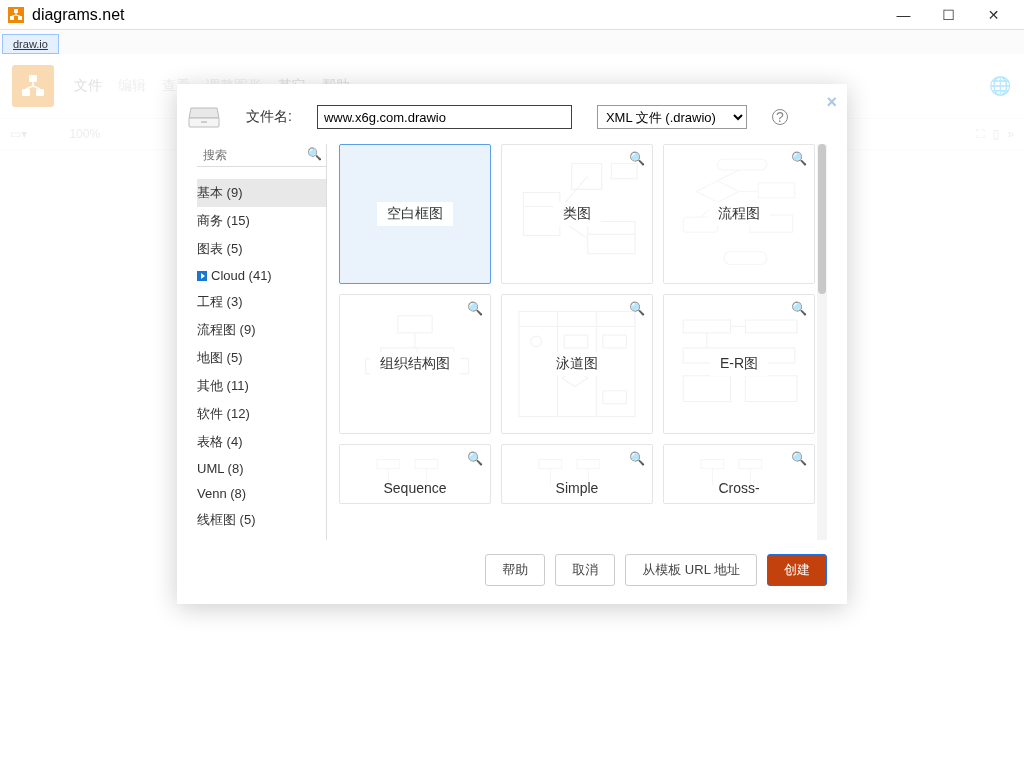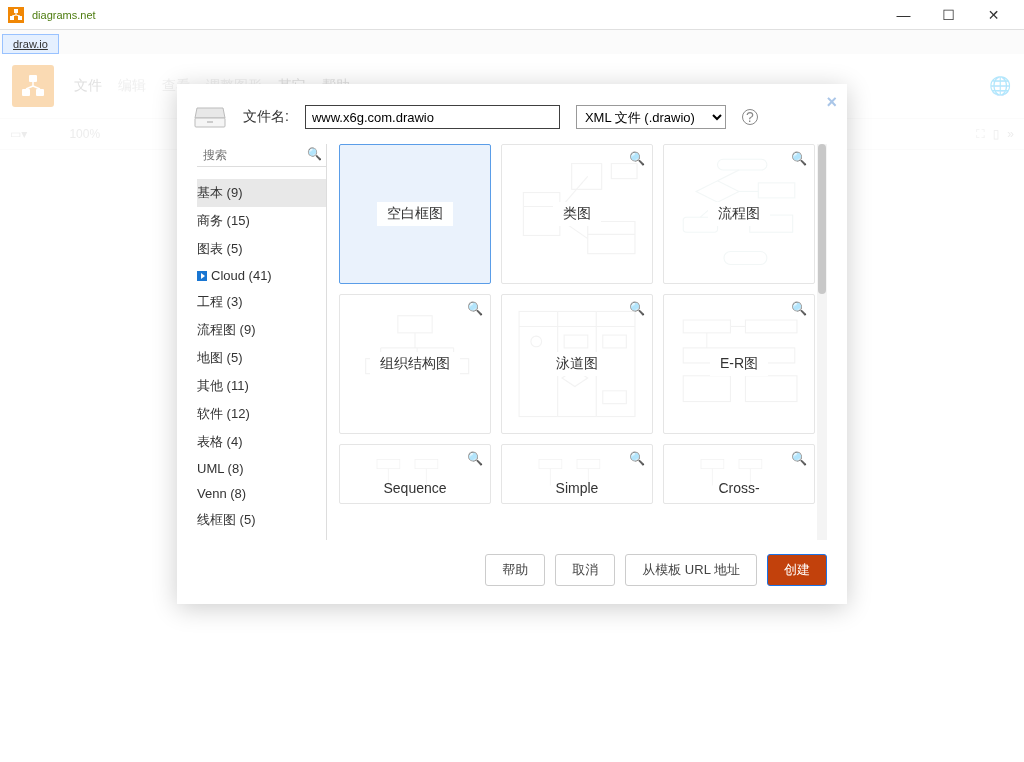--- a/index.html
+++ b/index.html
@@ -2,21 +2,21 @@
 <html><head>
 <meta charset="utf-8">
 <style>
 * { margin: 0; padding: 0; box-sizing: border-box; font-family: "Microsoft YaHei", Arial, sans-serif; }
 body { background: #fff; width: 1024px; height: 762px; overflow: hidden; position: relative; }
 
 
 .titlebar { height: 30px; display: flex; align-items: center; padding: 0 8px; border-bottom: 1px solid #e0e0e0; }
 .titlebar .app-icon { width: 16px; height: 16px; background: #f08705; margin-right: 8px; display: flex; align-items: center; justify-content: center; }
 .titlebar .app-icon svg { width: 12px; height: 12px; }
-.titlebar .title { font-size: 11px; color: #4d7c0f; }
+.titlebar .title { font-size: 16px; color: #000000; }
 .titlebar .controls { margin-left: auto; display: flex; }
 .titlebar .controls span { width: 45px; height: 30px; display: flex; align-items: center; justify-content: center; font-size: 14px; color: #333; cursor: pointer; }
 
 
 .tabstrip { height: 24px; display: flex; align-items: flex-end; padding-left: 2px; background: #fbfbfb; }
 .tab { font-size: 11px; padding: 3px 10px; border: 1px solid #99c2ff; background: #e5f0ff; color: #333; text-decoration: underline; }
 
 
 .app-surface { position: relative; height: calc(762px - 54px); }
 .app-header { height: 64px; display: flex; align-items: center; padding: 0 12px; background: #fff; opacity: 0.5; }
@@ -27,21 +27,21 @@
 .globe { margin-left: auto; color: #bbb; font-size: 18px; }
 .toolbar { height: 32px; border-top: 1px solid #eee; border-bottom: 1px solid #eee; opacity: 0.3; display:flex; align-items:center; padding: 0 10px; gap:12px; font-size:12px; color:#999;}
 .toolbar .zoom { margin-left: 30px; }
 .toolbar .tbicons { margin-left: auto; display:flex; gap:8px;}
 
 
 .overlay { position: absolute; inset: 0; background: rgba(255,255,255,0.4); display: flex; justify-content: center; padding-top: 30px; }
 .dialog { width: 670px; height: 520px; background: #fff; box-shadow: 0 4px 24px rgba(0,0,0,0.2); position: relative; display: flex; flex-direction: column; }
 .dlg-close { position: absolute; top: 8px; right: 10px; color: #aac6e8; font-size: 18px; cursor: pointer; font-weight: bold; }
 
-.dlg-top { padding: 20px 20px 14px 16px; display: flex; align-items: center; gap: 16px; }
+.dlg-top { padding: 20px 20px 14px 10px; display: flex; align-items: center; gap: 25px; }
 .drive-icon { width: 34px; height: 26px; }
 .drive-icon svg { width: 34px; height: 26px; }
 .fname-label { font-size: 14px; color: #333; }
 .fname-input { border: 1px solid #404040; font-size: 13px; padding: 3px 6px; width: 255px; height: 24px; }
 .ftype-select { border: 1px solid #999; font-size: 13px; height: 24px; width: 150px; padding: 0 4px; background:#fff; }
 .help-icon { color: #888; font-size: 14px; border: 1px solid #888; border-radius: 50%; width: 16px; height: 16px; display:flex; align-items:center; justify-content:center; cursor:pointer; }
 
 .dlg-body { flex: 1; display: flex; padding: 0 20px 0 20px; overflow: hidden; }
 
 

